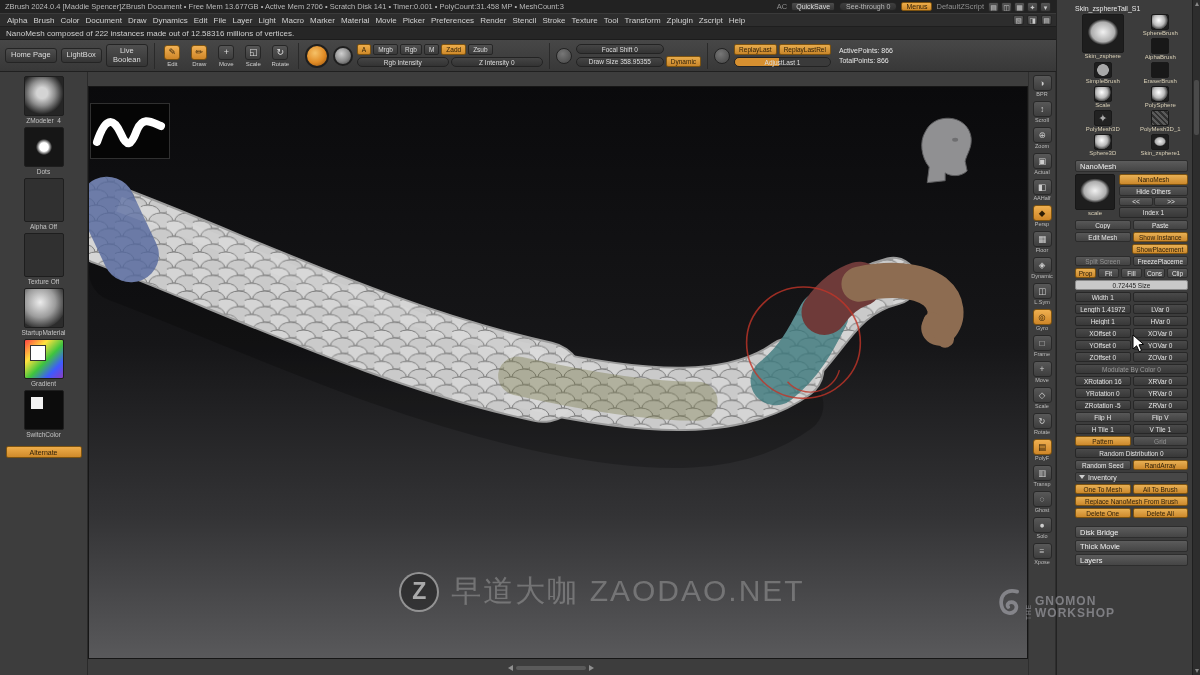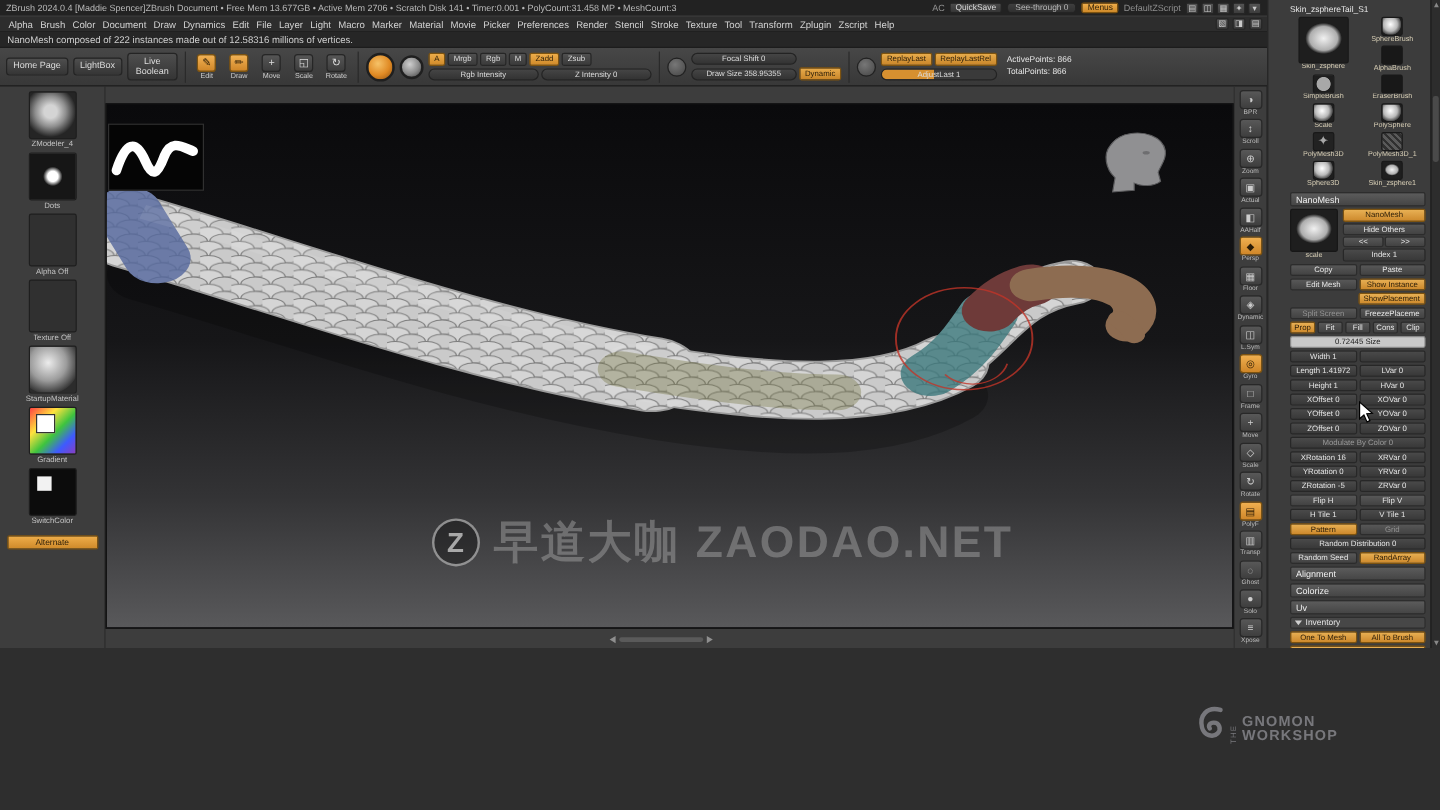--- a/index.html
+++ b/index.html
@@ -1,18 +1,18 @@
 <!DOCTYPE html>
 <html><head>
 <meta charset="utf-8">
 <style>
   * { margin:0; padding:0; box-sizing:border-box; }
   html,body { width:1200px; height:675px; overflow:hidden; }
   body { background:#2e2e2e; font-family:"Liberation Sans","DejaVu Sans",sans-serif; color:#ddd; }
-  .app { position:relative; width:1200px; height:540px; display:grid; grid-template-columns:1056px 136px 8px; }
+  .app { position:relative; width:1200px; height:675px; display:grid; grid-template-columns:1056px 136px 8px; }
   .main-col { display:flex; flex-direction:column; overflow:hidden; }
 
   
   .titlebar { height:13px; background:#222; display:flex; align-items:center; padding:0 5px; gap:6px; font-size:7.5px; color:#b9b9b9; white-space:nowrap; }
   .tb-right { margin-left:auto; display:flex; align-items:center; gap:4px; }
   .tb-dim { color:#8f8f8f; }
   .tbtn-xs { background:linear-gradient(#4c4c4c,#363636); border:1px solid #242424; border-radius:2px; padding:0 4px; font-size:7px; color:#ddd; }
   .tbtn-xs.on { background:linear-gradient(#eead4a,#cf8a2a); color:#2b1d08; border-color:#7d5310; }
   .tb-slider { background:linear-gradient(#3f3f3f,#303030); border:1px solid #242424; border-radius:4px; padding:0 6px; font-size:7px; }
   .tb-icons { display:flex; gap:2px; }
@@ -65,21 +65,21 @@
   .side-thumb[data-kind="switch"]::after { content:""; position:absolute; left:6px; top:6px; width:12px; height:12px; background:#f2f2f2; }
   .side-label { font-size:6.5px; color:#c4c4c4; max-width:78px; white-space:nowrap; overflow:hidden; }
   .alt-btn { width:76px; height:12px; background:linear-gradient(#eead4a,#cf8a2a); border:1px solid #7d5310; border-radius:2px; font-size:7px; color:#2b1d08; margin-top:5px; font-family:inherit; }
 
   .canvas { width:940px; position:relative; background:#3d3d3d; }
   .document { position:absolute; left:0; right:0; top:14px; bottom:16px; border:1px solid #161616; overflow:hidden; background:#0b0b0d; }
   .model { position:absolute; inset:0; width:100%; height:100%; }
   .stroke-preview { position:absolute; left:1px; top:16px; width:80px; height:56px; background:#050505; border:1px solid #303030; }
   .watermark { position:absolute; left:0; right:0; bottom:46px; display:flex; align-items:center; justify-content:center; gap:12px; transform:translateX(44px); }
   .wm-logo { width:40px; height:40px; border:2.5px solid rgba(225,225,225,.55); border-radius:50%; background:rgba(8,8,8,.35); color:rgba(235,235,235,.65); font-size:23px; font-weight:bold; display:flex; align-items:center; justify-content:center; }
-  .wm-text { font-size:37px; font-weight:bold; color:rgba(178,178,178,.42); letter-spacing:2px; white-space:nowrap; }
+  .wm-text { font-size:30px; font-weight:normal; color:rgba(178,178,178,.42); letter-spacing:2px; white-space:nowrap; }
   .hscroll { position:absolute; bottom:4px; left:420px; display:flex; align-items:center; gap:3px; }
   .tri-l { width:0; height:0; border-top:3px solid transparent; border-bottom:3px solid transparent; border-right:5px solid #8f8f8f; }
   .tri-r { width:0; height:0; border-top:3px solid transparent; border-bottom:3px solid transparent; border-left:5px solid #8f8f8f; }
   .hbar { width:70px; height:4px; background:#5a5a5a; border-radius:2px; }
 
   .shelf { width:27px; background:#3d3d3d; border-left:1px solid #2e2e2e; display:flex; flex-direction:column; align-items:center; padding-top:3px; }
   .shelf-item { width:24px; height:26px; display:flex; flex-direction:column; align-items:center; }
   .shelf-icon { width:19px; height:16px; background:linear-gradient(#585858,#3e3e3e); border:1px solid #282828; border-radius:3px; color:#cdcdcd; font-size:8.5px; line-height:14px; text-align:center; }
   .shelf-icon.on { background:linear-gradient(#f0b050,#cf8628); color:#2b1c06; border-color:#7d5310; }
   .shelf-label { font-size:5.5px; color:#bdbdbd; white-space:nowrap; }
@@ -647,32 +647,20 @@
       <span class="pbtn dim">Grid</span>
     </div>
     <div class="prow">
       <span class="pslider">Random Distribution 0</span>
     </div>
     <div class="prow">
       <span class="pbtn">Random Seed</span>
       <span class="pbtn on">RandArray</span>
     </div>
 
-    <div class="rows">
-
-    <div class="psec">
-          <span>Alignment</span>
-        </div>
-        <div class="psec">
-          <span>Colorize</span>
-        </div>
-        <div class="psec">
-          <span>Uv</span>
-        </div>
-      </div>
 
     <div class="psub">
       <span>Inventory</span>
     </div>
     <div class="prow">
       <span class="pbtn on">One To Mesh</span>
       <span class="pbtn on">All To Brush</span>
     </div>
     <div class="prow">
       <span class="pbtn on">Replace NanoMesh From Brush</span>

